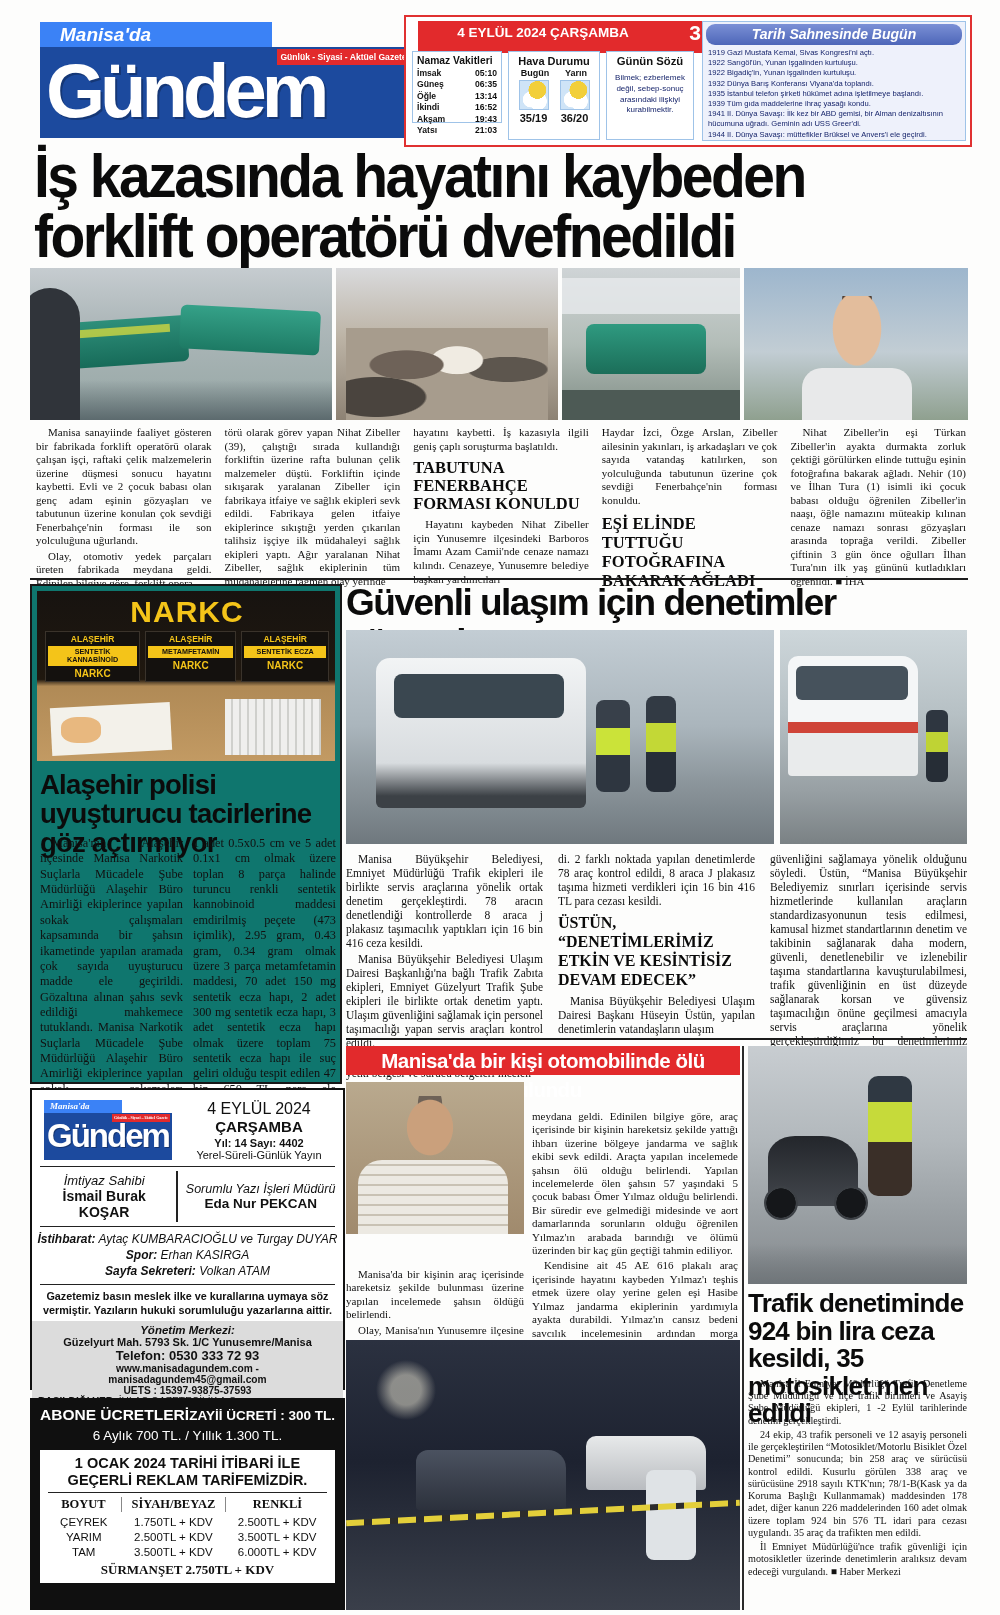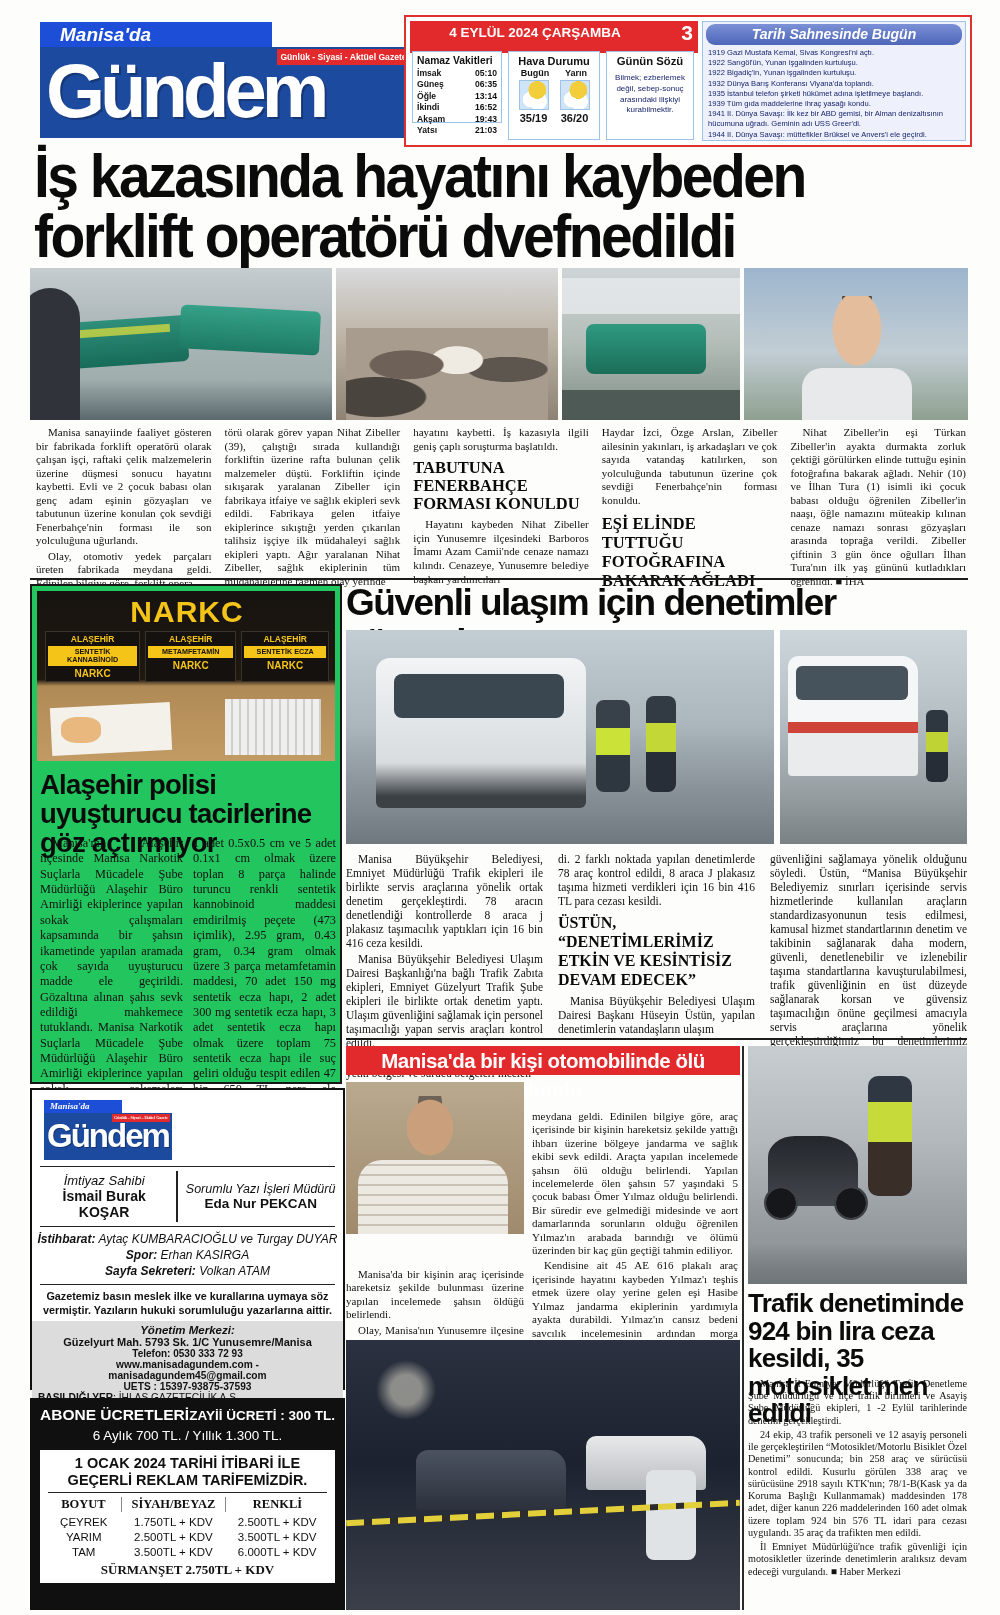--- a/index.html
+++ b/index.html
@@ -8,21 +8,21 @@
   .abs{position:absolute;}
   .sans{font-family:"Liberation Sans",sans-serif;}
   .photo{position:absolute;overflow:hidden;background:#9aa0a6;}
   .ph-shape{position:absolute;}
   .just{text-align:justify;}
   p.body{margin:0 0 2px 0;text-indent:12px;}
   .hl{font-family:"Liberation Sans",sans-serif;font-weight:900;color:#0b0b0b;}
   .subhead{font-weight:700;font-family:"Liberation Serif",serif;color:#0b0b0b;}
   .rule{background:#1c1c1c;}
   
-  #logo-tag{background:#1d4ed8;color:#fff;font-style:italic;font-weight:700;}
+  #logo-tag{background:#3b82f6;color:#fff;font-style:italic;font-weight:700;}
   #logo-blue{background:#1c4a9e;}
   #logo-sub{background:#e22a2c;color:#fff;font-weight:700;}
   #logo-title{color:#fff;font-weight:900;letter-spacing:-5px;text-shadow:2px 2px 0 rgba(0,0,0,.25);}
   
   #infobox{border:2px solid #e03131;background:#fff;}
   .mini-box{border:1px solid #9fc3e8;background:#fff;box-sizing:border-box;padding:3px 4px;}
   #datebar{background:#e22a2c;color:#fff;}
   #histbox{border:1px solid #9fc3e8;background:#eef1fb;box-sizing:border-box;}
   #histhead{background:linear-gradient(180deg,#7b90d6,#4d66b8);border-radius:9px;color:#fff;
             font-weight:700;font-style:italic;text-align:center;}
@@ -60,21 +60,21 @@
 <div id="page">
 
   <div class="abs" style="left:40px;top:22px;width:372px;height:116px;">
     <div id="logo-tag" class="abs sans" style="left:0;top:0;width:232px;height:25px;font-size:19px;line-height:25px;padding-left:20px;box-sizing:border-box;">Manisa'da</div>
     <div id="logo-blue" class="abs" style="left:0;top:25px;width:372px;height:91px;"></div>
     <div id="logo-sub" class="abs sans" style="left:237px;top:27px;width:133px;height:16px;font-size:8.6px;line-height:16px;text-align:center;">Günlük - Siyasi - Aktüel Gazete</div>
     <div id="logo-title" class="abs sans" style="left:6px;top:28px;width:366px;font-size:76px;line-height:82px;">Gündem</div>
   </div>
 
   <div id="infobox" class="abs" style="left:404px;top:15px;width:564px;height:128px;">
-    <div id="datebar" class="abs sans" style="left:4px;top:4px;width:288px;height:32px;">
+    <div id="datebar" class="abs sans" style="left:12px;top:4px;width:288px;height:32px;">
       <span class="abs" style="left:0;width:250px;text-align:center;font-size:13.5px;font-weight:700;line-height:24px;">4 EYLÜL 2024 ÇARŞAMBA</span>
       <span class="abs" style="right:5px;top:0;font-size:21px;font-weight:800;line-height:24px;">3</span>
     </div>
 
     <div class="mini-box abs" style="left:6px;top:34px;width:90px;height:72px;">
       <div class="sans" style="font-size:10.3px;font-weight:700;margin-bottom:2px;">Namaz Vakitleri</div>
       <div class="prayer-row">
           <span>İmsak</span>
           <span>05:10</span>
         </div>
@@ -178,21 +178,21 @@
       <p class="body" style="text-indent:0;">Haydar İzci, Özge Arslan, Zibeller ailesinin yakınları, iş arkadaşları ve çok sayıda vatandaş katılırken, son yolculuğunda tabutunun üzerine çok sevdiği Fenerbahçe'nin forması konuldu.</p>
       <div class="subhead" style="font-size:16.5px;line-height:1.15;margin-top:8px;text-align:left;">EŞİ ELİNDE TUTTUĞU FOTOĞRAFINA BAKARAK AĞLADI</div>
     </div>
     <div>
       <p class="body">Nihat Zibeller'in eşi Türkan Zibeller'in ayakta durmakta zorluk çektiği görülürken elinde tuttuğu eşinin fotoğrafına bakarak ağladı. Nehir (10) ve İlhan Tura (1) isimli iki çocuk babası olduğu öğrenilen Zibeller'in naaşı, öğle namazını müteakip kılınan cenaze namazı sonrası gözyaşları arasında toprağa verildi. Zibeller çiftinin 3 gün önce oğulları İlhan Tura'nın ilk yaş gününü kutladıkları öğrenildi. ■ İHA</p>
     </div>
   </div>
 
   <div class="abs rule" style="left:30px;top:578px;width:938px;height:2px;"></div>
 
-  <div class="abs" style="left:30px;top:584px;width:312px;height:500px;border:2px solid #161616;box-sizing:border-box;background:#22c55e;">
+  <div class="abs" style="left:30px;top:584px;width:312px;height:500px;border:2px solid #161616;box-sizing:border-box;background:#0f766e;">
 
     <div class="photo" style="left:5px;top:5px;width:298px;height:170px;background:linear-gradient(180deg,#171310 0%,#20180f 52%,#b08a56 56%,#c29a63 100%);position:absolute;">
       <div class="abs sans" style="left:50px;top:4px;width:200px;text-align:center;font-size:30px;font-weight:900;color:#f4c419;letter-spacing:1px;">NARKC</div>
       <div class="abs" style="left:8px;top:40px;width:284px;display:flex;gap:5px;">
         <div class="narco-card" style="flex:1;padding:2px;">
           <div class="sans" style="font-size:8.5px;font-weight:800;">ALAŞEHİR</div>
           <div class="narco-yellowband sans" style="font-size:7.2px;line-height:1.1;margin:2px 0;padding:2px 19px;">SENTETİK KANNABİNOİD</div>
           <div class="sans" style="font-size:10px;font-weight:900;">NARKC</div>
         </div>
         <div class="narco-card" style="flex:1;padding:2px;">
@@ -255,20 +255,26 @@
 
   <div id="imprint" class="abs" style="left:30px;top:1088px;width:315px;height:302px;">
 
     <div class="abs" style="left:12px;top:10px;width:128px;height:62px;">
       <div id="logo-tag" style="width:78px;height:13px;font-size:9px;line-height:13px;padding-left:6px;box-sizing:border-box;">Manisa'da</div>
       <div id="logo-blue" style="position:relative;width:128px;height:47px;">
         <div id="logo-sub" style="position:absolute;right:2px;top:1px;width:58px;height:8px;font-size:4px;line-height:8px;text-align:center;">Günlük - Siyasi - Aktüel Gazete</div>
         <div class="sans" style="position:absolute;left:3px;top:4px;color:#fff;font-weight:900;font-size:33px;letter-spacing:-2px;text-shadow:1px 1px 0 rgba(0,0,0,.3);">Gündem</div>
       </div>
     </div>
+    <div class="abs sans" style="left:148px;top:10px;width:158px;text-align:center;">
+      <div style="font-size:16px;">4 EYLÜL 2024</div>
+      <div style="font-size:15px;font-weight:800;">ÇARŞAMBA</div>
+      <div style="font-size:11px;font-weight:800;margin-top:2px;">Yıl: 14 Sayı: 4402</div>
+      <div style="font-size:11px;">Yerel-Süreli-Günlük Yayın</div>
+    </div>
     <hr class="imp-hr" style="margin-top:76px;">
     <div style="display:flex;align-items:center;">
       <div style="flex:1;text-align:center;border-right:2px solid #222;padding:2px 4px;">
         <div class="sans" style="font-size:13px;font-style:italic;">İmtiyaz Sahibi</div>
         <div class="sans" style="font-size:14px;font-weight:800;">İsmail Burak KOŞAR</div>
       </div>
       <div style="flex:1.15;text-align:center;padding:2px 4px;">
         <div class="sans" style="font-size:12.5px;font-style:italic;">Sorumlu Yazı İşleri Müdürü</div>
         <div class="sans" style="font-size:13.5px;font-weight:800;">Eda Nur PEKCAN</div>
       </div>
@@ -277,21 +283,21 @@
     <div class="sans" style="text-align:center;font-size:12px;font-style:italic;line-height:1.35;">
       <div><b>İstihbarat:</b> <span>Aytaç KUMBARACIOĞLU ve Turgay DUYAR</span></div>
       <div><b>Spor:</b> <span>Erhan KASIRGA</span></div>
       <div><b>Sayfa Sekreteri:</b> <span>Volkan ATAM</span></div>
     </div>
     <hr class="imp-hr">
     <div class="sans" style="text-align:center;font-size:10.8px;font-weight:800;line-height:1.3;padding:0 10px;">Gazetemiz basın meslek ilke ve kurallarına uymaya söz vermiştir. Yazıların hukuki sorumluluğu yazarlarına aittir.</div>
     <div class="imp-gray" style="margin-top:4px;padding:3px 6px 5px 6px;">
       <div class="sans" style="text-align:center;font-size:11.5px;font-weight:900;font-style:italic;">Yönetim Merkezi:</div>
       <div class="sans" style="text-align:center;font-size:11px;font-weight:700;">Güzelyurt Mah. 5793 Sk. 1/C Yunusemre/Manisa</div>
-      <div class="sans" style="text-align:center;font-size:10px;font-weight:700;">Telefon: 0530 333 72 93</div>
+      <div class="sans" style="text-align:center;font-size:13px;font-weight:700;">Telefon: 0530 333 72 93</div>
       <div class="sans" style="text-align:center;font-size:10.2px;font-weight:700;">www.manisadagundem.com - manisadagundem45@gmail.com</div>
       <div class="sans" style="text-align:center;font-size:10.2px;font-weight:700;">UETS : 15397-93875-37593</div>
       <div class="sans" style="font-size:10.2px;"><b>BASILDIĞI YER</b><span>: İHLAS GAZETECİLİK A.Ş..</span></div>
       <div class="sans" style="font-size:10.2px;">FATİH MH.1199 SK.NO:1 / 7 SARNIÇ GAZİEMİR / İZMİR</div>
       <div class="sans" style="font-size:10.2px;">TEL: 0 (232) 483 96 60</div>
       <div class="sans" style="font-size:10.2px;"><b>DAĞITIM</b><span>: LIDER Dağıtım 0507 607 90 47</span></div>
     </div>
   </div>
 
   <div id="rates" class="abs" style="left:30px;top:1398px;width:315px;height:212px;padding:8px 10px;">

